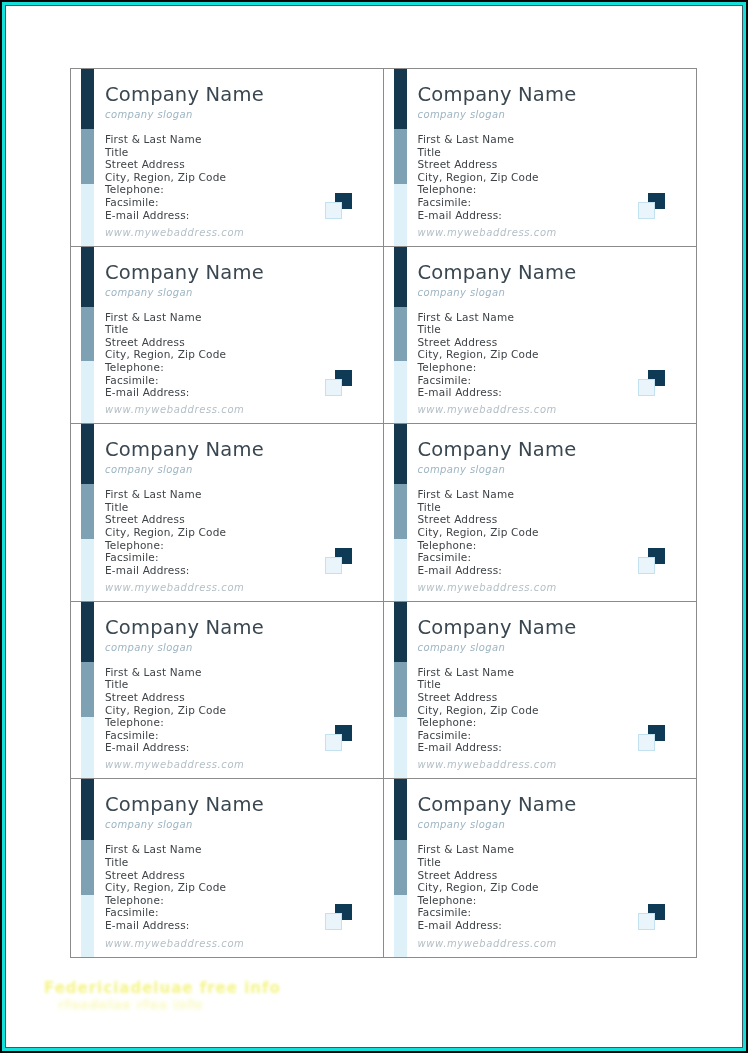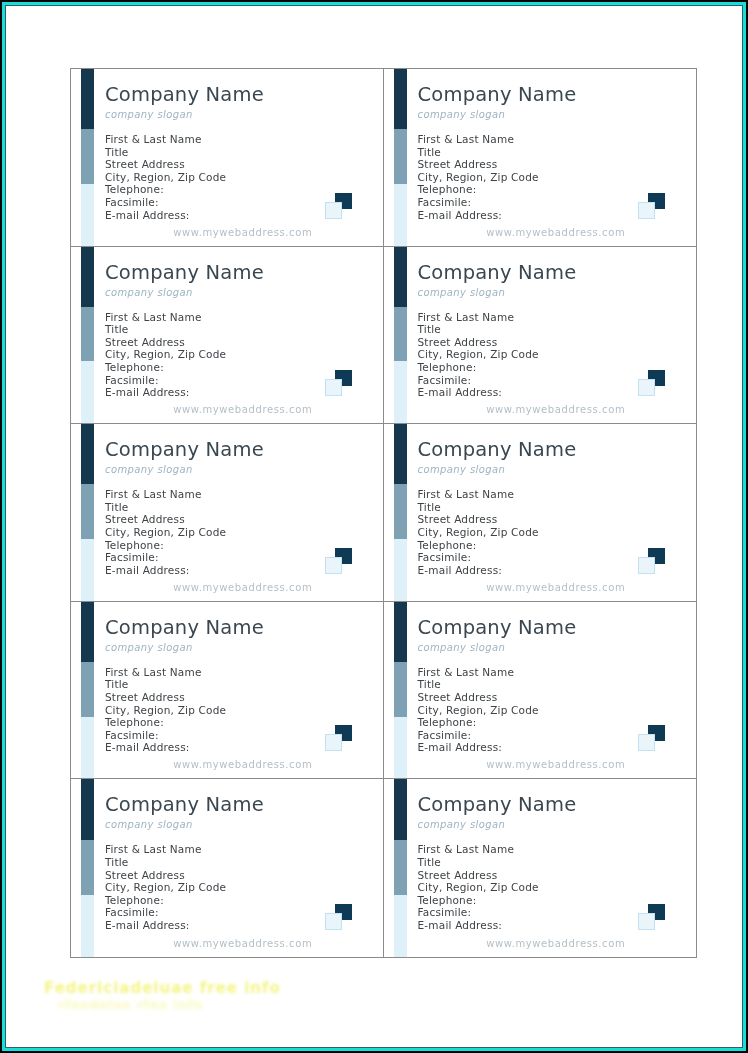--- a/index.html
+++ b/index.html
@@ -42,22 +42,22 @@
   .slogan{
     font-size:10px;line-height:13px;color:var(--slogan);
     font-style:italic;letter-spacing:.4px;margin-top:1px;
   }
   .contact{margin-top:12px;}
   .contact-line{
     font-size:10.5px;line-height:12.6px;color:var(--body-text);
     letter-spacing:.2px;white-space:nowrap;
   }
   .website{
-    position:absolute;left:34px;right:2px;bottom:8px;text-align:center;
-    font-size:10px;color:var(--web-text);letter-spacing:.6px;
+    position:absolute;left:34px;right:2px;bottom:8px;
+    font-size:10px;color:var(--web-text);letter-spacing:.6px;font-style:italic;
   }
   .logo{position:absolute;right:31px;bottom:27px;width:27px;height:26px;}
   .logo .sq-dark{position:absolute;right:0;top:0;width:17px;height:16px;background:var(--logo-dark);}
   .logo .sq-light{
     position:absolute;left:0;bottom:0;width:15px;height:15px;z-index:2;
     background:var(--logo-light-fill);border:1px solid var(--logo-light-border);
   }
 
   
   .watermark{position:absolute;left:44px;top:979px;z-index:10;}

